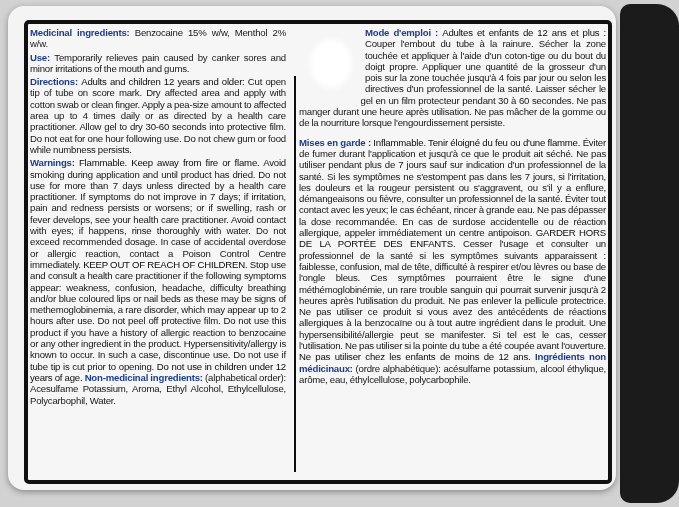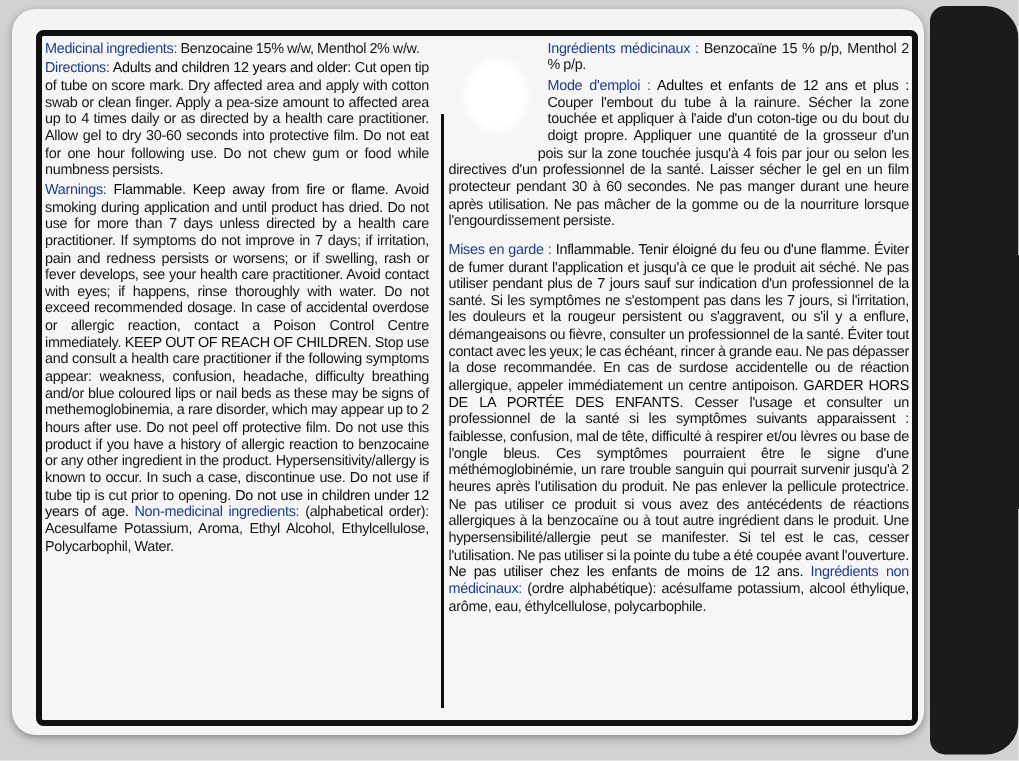--- a/index.html
+++ b/index.html
@@ -44,21 +44,21 @@
     margin:0;
     text-align:justify;
     font-size:9.6px;
     line-height:11.3px;
     letter-spacing:-0.2px;
     word-spacing:-0.3px;
     color:#161616;
   }
   .col p + p { margin-top:2px; }
   .col-fr p.gap-before { margin-top:8px; }
-  .run-heading { font-weight:normal; color:#1c3d90; }
+  .run-heading { font-weight:bold; color:#1c3d90; }
   .run-bold { font-weight:normal; color:#0b0b0b; }
   .run-normal { font-weight:normal; }
   .cutout {
     float:left;
     width:60px; height:76px;
     margin:0 4px 0 2px;
     shape-outside:ellipse(48% 46% at 50% 48%);
     shape-margin:9px;
     background:radial-gradient(ellipse 52% 48% at 50% 48%, #ffffff 0%, #ffffff 55%, rgba(255,255,255,0) 78%);
   }
@@ -68,26 +68,26 @@
 
 <div class="tube"></div>
 
 <div class="label">
   <div class="panel">
     <div class="divider"></div>
     <div class="cols">
 
       <div class="col col-en">
         <p><span class="run-heading">Medicinal ingredients: </span><span class="run-normal">Benzocaine 15% w/w, Menthol 2% w/w.</span></p>
+        <p><span class="run-heading">Use: </span><span class="run-normal">Temporarily relieves pain caused by canker sores and minor irritations of the mouth and gums.</span></p>
         <p><span class="run-heading">Directions: </span><span class="run-bold">Adults and children 12 years and older: </span><span class="run-normal">Cut open tip of tube on score mark. Dry affected area and apply with cotton swab or clean finger. Apply a pea-size amount to affected area up to 4 times daily or as directed by a health care practitioner. Allow gel to dry 30-60 seconds into protective film. Do not eat for one hour following use. Do not chew gum or food while numbness persists.</span></p>
         <p><span class="run-heading">Warnings: </span><span class="run-bold">Flammable. Keep away from fire or flame. </span><span class="run-normal">Avoid smoking during application and until product has dried. Do not use for more than 7 days unless directed by a health care practitioner. If symptoms do not improve in 7 days; if irritation, pain and redness persists or worsens; or if swelling, rash or fever develops, see your health care practitioner. Avoid contact with eyes; if happens, rinse thoroughly with water. Do not exceed recommended dosage. In case of accidental overdose or allergic reaction, contact a Poison Control Centre immediately. </span><span class="run-bold">KEEP OUT OF REACH OF CHILDREN. </span><span class="run-normal">Stop use and consult a health care practitioner if the following symptoms appear: weakness, confusion, headache, difficulty breathing and/or blue coloured lips or nail beds as these may be signs of methemoglobinemia, a rare disorder, which may appear up to 2 hours after use. Do not peel off protective film. Do not use this product if you have a history of allergic reaction to benzocaine or any other ingredient in the product. Hypersensitivity/allergy is known to occur. In such a case, discontinue use. Do not use if tube tip is cut prior to opening. </span><span class="run-bold">Do not use in children under 12 years of age. </span><span class="run-heading">Non-medicinal ingredients: </span><span class="run-normal">(alphabetical order): Acesulfame Potassium, Aroma, Ethyl Alcohol, Ethylcellulose, Polycarbophil, Water.</span></p>
       </div>
 
       <div class="col col-fr">
         <div class="cutout"></div>
-        <p><span class="run-heading">Ingrédients médicinaux : </span><span class="run-normal">Benzocaïne 15 % p/p, Menthol 2 % p/p.</span></p>
         <p><span class="run-heading">Mode d'emploi : </span><span class="run-bold">Adultes et enfants de 12 ans et plus : </span><span class="run-normal">Couper l'embout du tube à la rainure. Sécher la zone touchée et appliquer à l'aide d'un coton-tige ou du bout du doigt propre. Appliquer une quantité de la grosseur d'un pois sur la zone touchée jusqu'à 4 fois par jour ou selon les directives d'un professionnel de la santé. Laisser sécher le gel en un film protecteur pendant 30 à 60 secondes. Ne pas manger durant une heure après utilisation. Ne pas mâcher de la gomme ou de la nourriture lorsque l'engourdissement persiste.</span></p>
         <p class="gap-before"><span class="run-heading">Mises en garde : </span><span class="run-bold">Inflammable. Tenir éloigné du feu ou d'une flamme. </span><span class="run-normal">Éviter de fumer durant l'application et jusqu'à ce que le produit ait séché. Ne pas utiliser pendant plus de 7 jours sauf sur indication d'un professionnel de la santé. Si les symptômes ne s'estompent pas dans les 7 jours, si l'irritation, les douleurs et la rougeur persistent ou s'aggravent, ou s'il y a enflure, démangeaisons ou fièvre, consulter un professionnel de la santé. Éviter tout contact avec les yeux; le cas échéant, rincer à grande eau. Ne pas dépasser la dose recommandée. En cas de surdose accidentelle ou de réaction allergique, appeler immédiatement un centre antipoison. </span><span class="run-bold">GARDER HORS DE LA PORTÉE DES ENFANTS. </span><span class="run-normal">Cesser l'usage et consulter un professionnel de la santé si les symptômes suivants apparaissent : faiblesse, confusion, mal de tête, difficulté à respirer et/ou lèvres ou base de l'ongle bleus. Ces symptômes pourraient être le signe d'une méthémoglobinémie, un rare trouble sanguin qui pourrait survenir jusqu'à 2 heures après l'utilisation du produit. Ne pas enlever la pellicule protectrice. Ne pas utiliser ce produit si vous avez des antécédents de réactions allergiques à la benzocaïne ou à tout autre ingrédient dans le produit. Une hypersensibilité/allergie peut se manifester. Si tel est le cas, cesser l'utilisation. Ne pas utiliser si la pointe du tube a été coupée avant l'ouverture. </span><span class="run-bold">Ne pas utiliser chez les enfants de moins de 12 ans. </span><span class="run-heading">Ingrédients non médicinaux: </span><span class="run-normal">(ordre alphabétique): acésulfame potassium, alcool éthylique, arôme, eau, éthylcellulose, polycarbophile.</span></p>
       </div>
 
     </div>
   </div>
 </div>
 
 </body></html>

